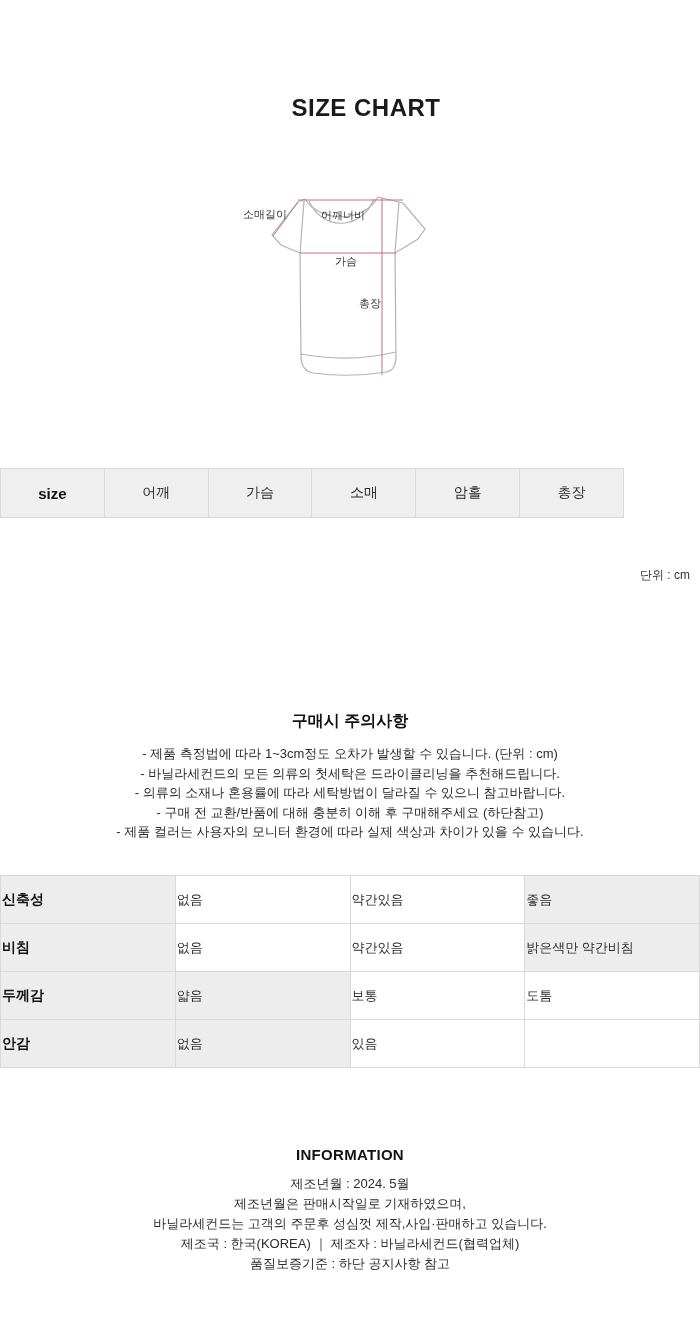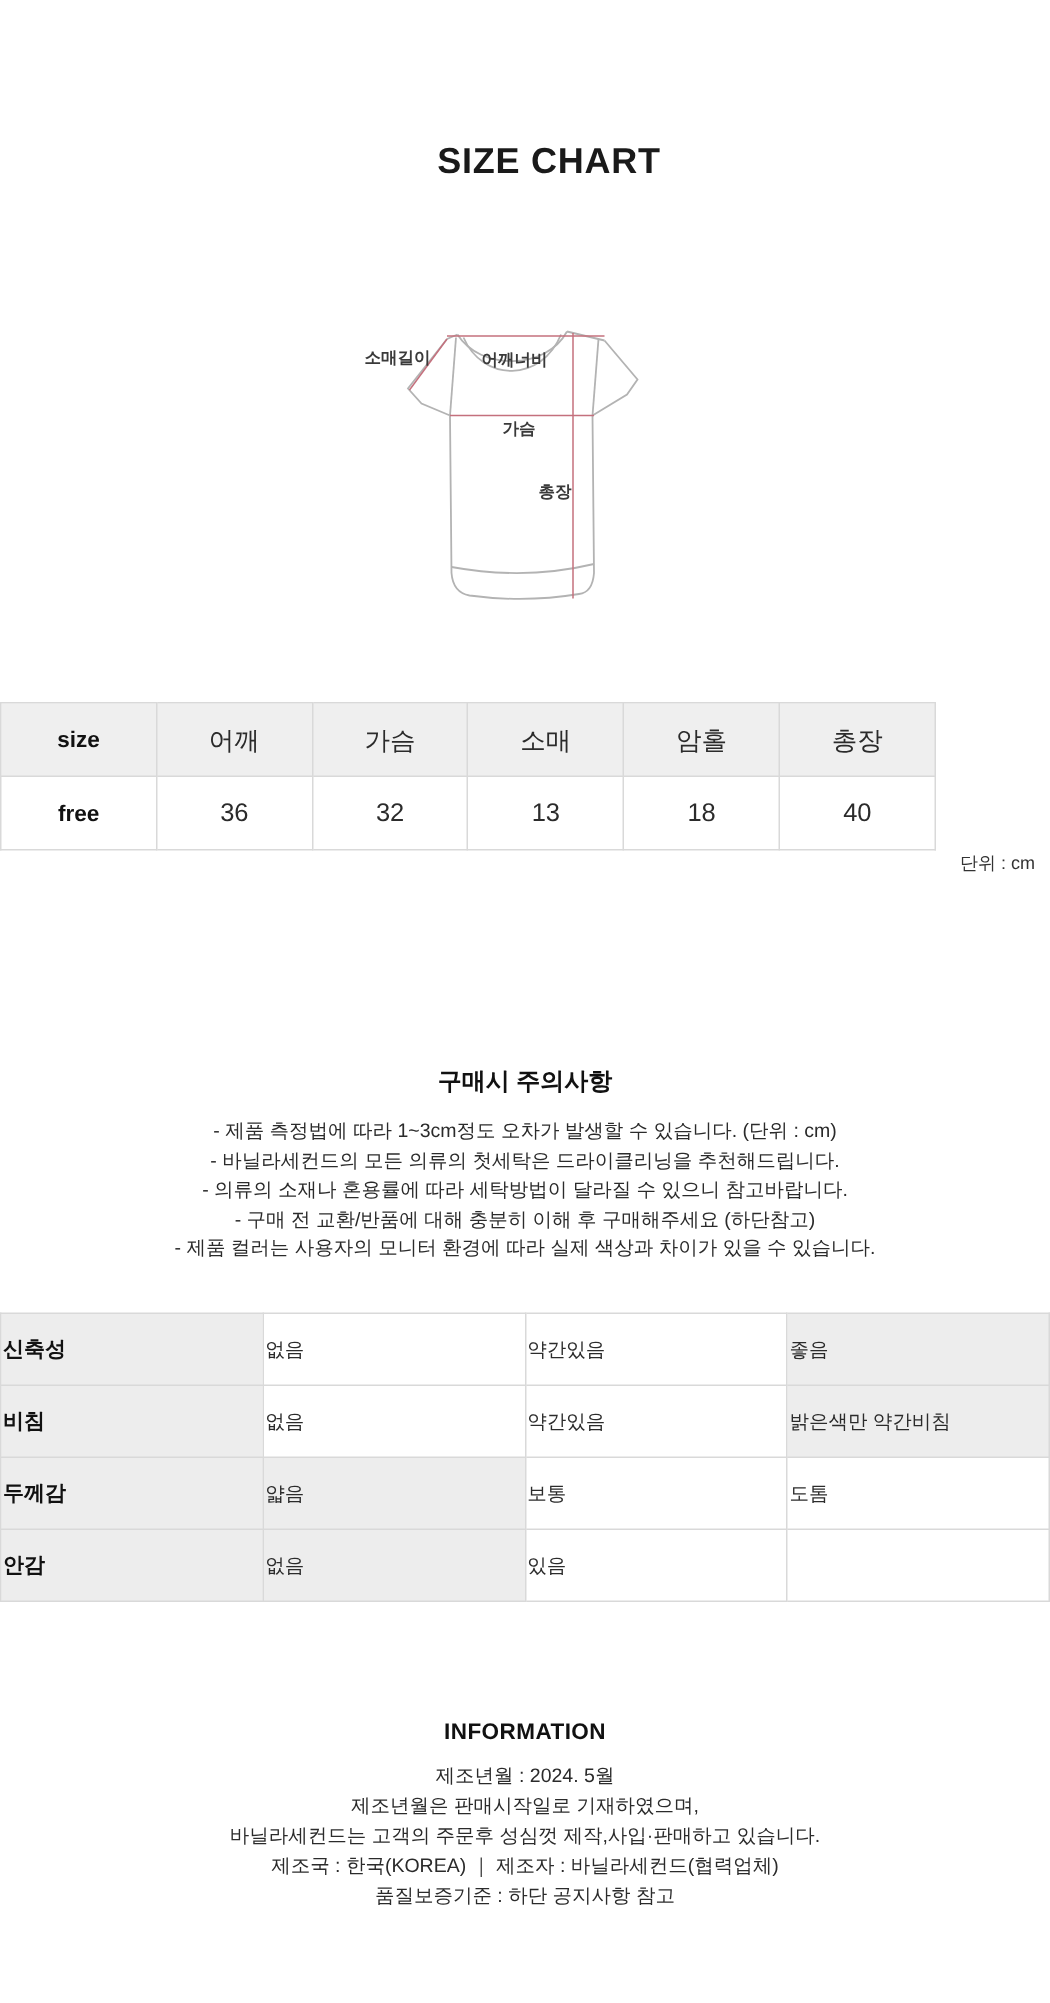--- a/index.html
+++ b/index.html
@@ -6,29 +6,29 @@
   body{
     width:700px;height:1335px;position:relative;background:#ffffff;
     font-family:"Liberation Sans","DejaVu Sans",sans-serif;color:#222;
   }
   
   .page-title{
     position:absolute;top:94px;left:16px;width:100%;text-align:center;
     font-size:24px;font-weight:600;letter-spacing:.5px;color:#1a1a1a;
   }
   
-  .diagram{position:absolute;left:240px;top:206px;width:220px;height:210px;font-weight:bold;}
+  .diagram{position:absolute;left:240px;top:182px;width:220px;height:210px;}
   .diagram svg{display:block;}
   .diagram text{font-family:"Liberation Sans","DejaVu Sans",sans-serif;font-size:11px;fill:#3a3a3a;}
   
   table{border-collapse:collapse;table-layout:fixed;}
   .size-table{position:absolute;top:468px;left:0;width:624px;}
   .size-table td{
     border:1px solid #d9d9d9;height:46px;text-align:center;vertical-align:middle;
-    font-size:17px;color:#2b2b2b;
+    font-size:14px;color:#2b2b2b;
   }
   .size-table .hdr td{background:#efefef;}
   .size-table td.strong{font-weight:bold;font-size:15px;color:#111;}
   .unit-note{position:absolute;top:567px;right:10px;font-size:12px;color:#333;}
   
   .notice{position:absolute;top:711px;left:0;width:100%;text-align:center;}
   .notice h3{margin:0 0 12px 0;font-size:16px;font-weight:bold;color:#111;}
   .notice p{margin:0;font-size:13px;line-height:19.5px;color:#2b2b2b;}
   
   .fabric-table{position:absolute;top:875px;left:0;width:700px;}
@@ -86,28 +86,20 @@
 <table class="size-table">
   <tbody>
       <tr class="hdr">
     <td class="strong">size</td>
     <td>어깨</td>
     <td>가슴</td>
     <td>소매</td>
     <td>암홀</td>
     <td>총장</td>
   </tr>
-  <tr>
-    <td class="strong">free</td>
-    <td>36</td>
-    <td>32</td>
-    <td>13</td>
-    <td>18</td>
-    <td>40</td>
-  </tr>
 </tbody>
   </table>
 
 <div class="unit-note">단위 : cm</div>
 
 <div class="notice">
   <h3>구매시 주의사항</h3>
   <p>- 제품 측정법에 따라 1~3cm정도 오차가 발생할 수 있습니다. (단위 : cm)</p>
   <p>- 바닐라세컨드의 모든 의류의 첫세탁은 드라이클리닝을 추천해드립니다.</p>
   <p>- 의류의 소재나 혼용률에 따라 세탁방법이 달라질 수 있으니 참고바랍니다.</p>

